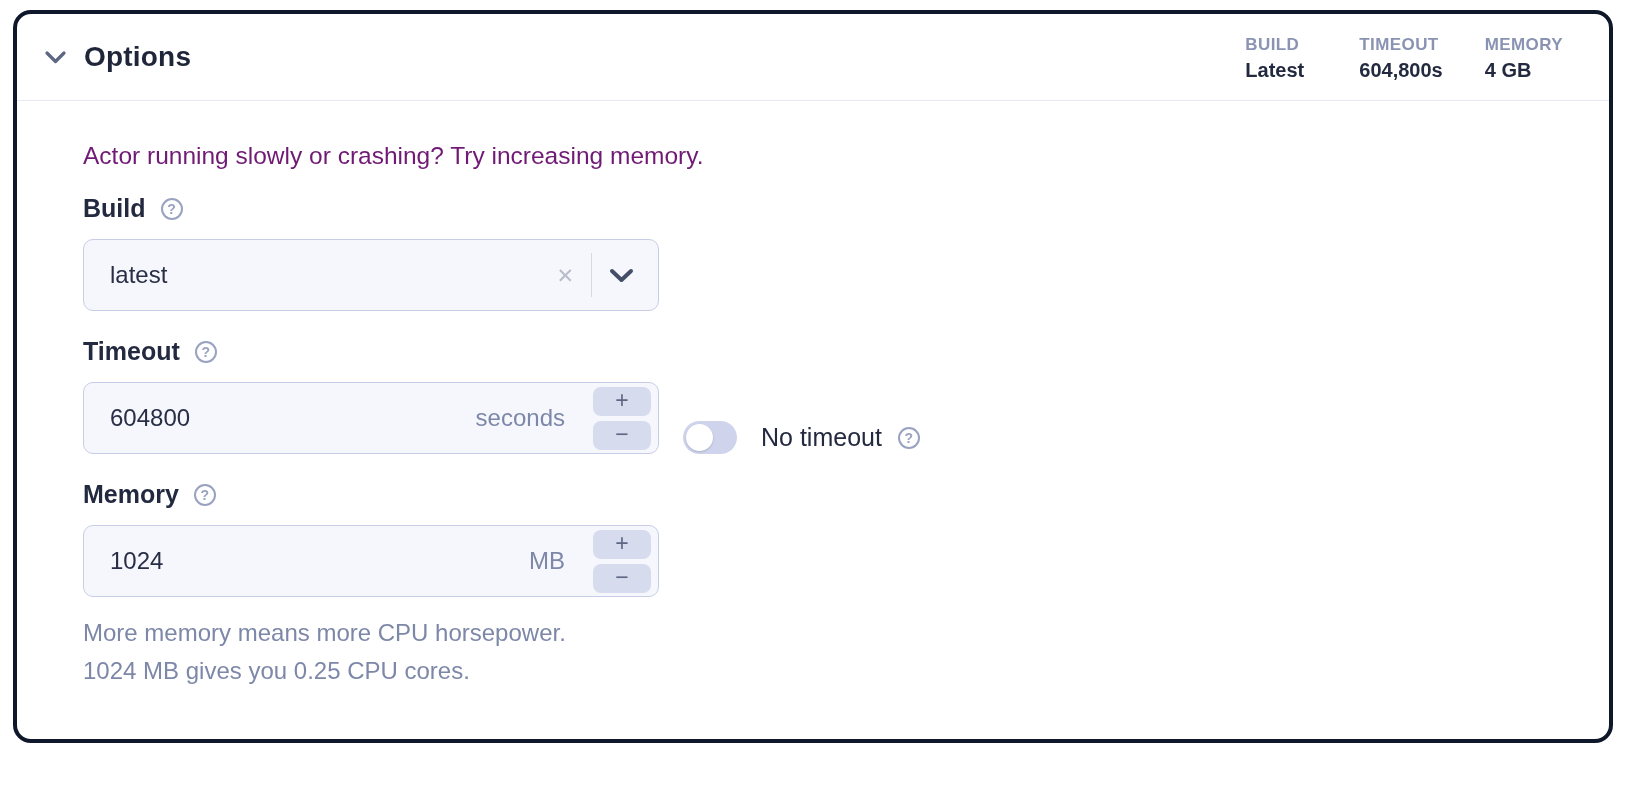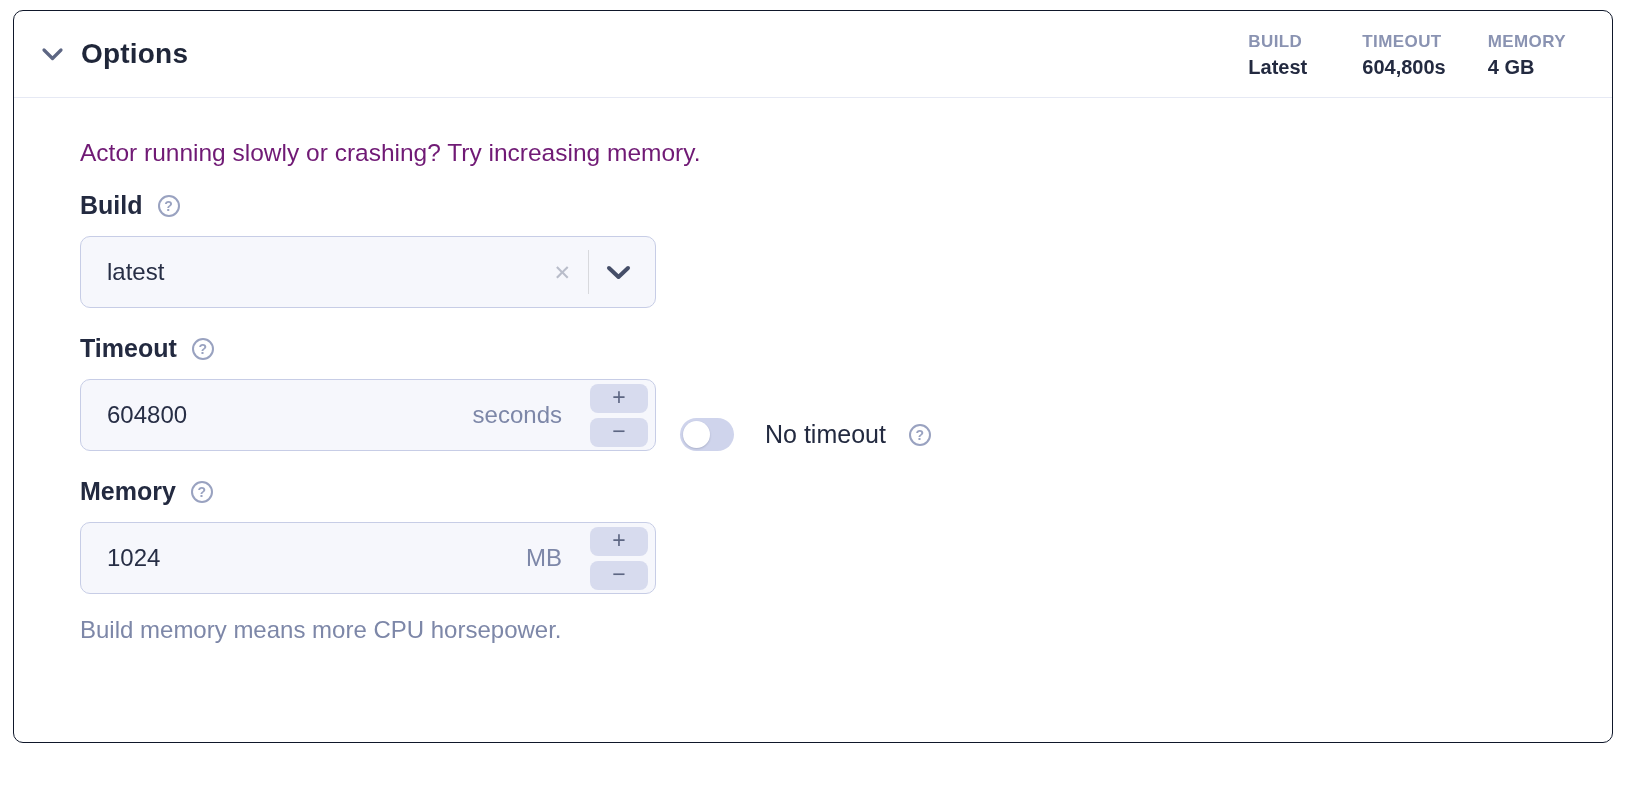--- a/index.html
+++ b/index.html
@@ -15,22 +15,22 @@
     background: #ffffff;
     overflow: hidden;
   }
   .card {
     position: absolute;
     left: 13px;
     top: 10px;
     width: 1600px;
     height: 733px;
     background: #ffffff;
-    border: 1px solid #0f172a;
-    border-radius: 10px;
+    border: 4px solid #0f172a;
+    border-radius: 18px;
   }
   
   .card-header {
     height: 87px;
     display: flex;
     align-items: center;
     justify-content: space-between;
     padding: 0 46px 0 27px;
     border-bottom: 1px solid #e6e9f4;
     cursor: pointer;
@@ -174,21 +174,21 @@
     cursor: pointer;
     padding: 0 0 2px 0;
   }
   .num-row {
     display: flex;
     align-items: flex-end;
   }
   .toggle-row {
     display: flex;
     align-items: center;
-    gap: 31px;
+    gap: 24px;
     margin-left: 24px;
   }
   .toggle {
     position: relative;
     width: 54px;
     height: 33px;
     border-radius: 17px;
     background: #cfd4ec;
     cursor: pointer;
     flex: none;
@@ -301,19 +301,20 @@
         </div>
         <div class="control-box">
           <input type="text" value="1024" style="">
           <span class="suffix">MB</span>
           <div class="stepper">
             <button>+</button>
             <button>−</button>
           </div>
         </div>
         <p class="hint">
-          <span>Build memory means more CPU horsepower.</span>
+          <span>More memory means more CPU horsepower.</span>
+          <span>1024 MB gives you 0.25 CPU cores.</span>
         </p>
       </div>
 
     </div>
   </section>
 </div>
 
 </body></html>

